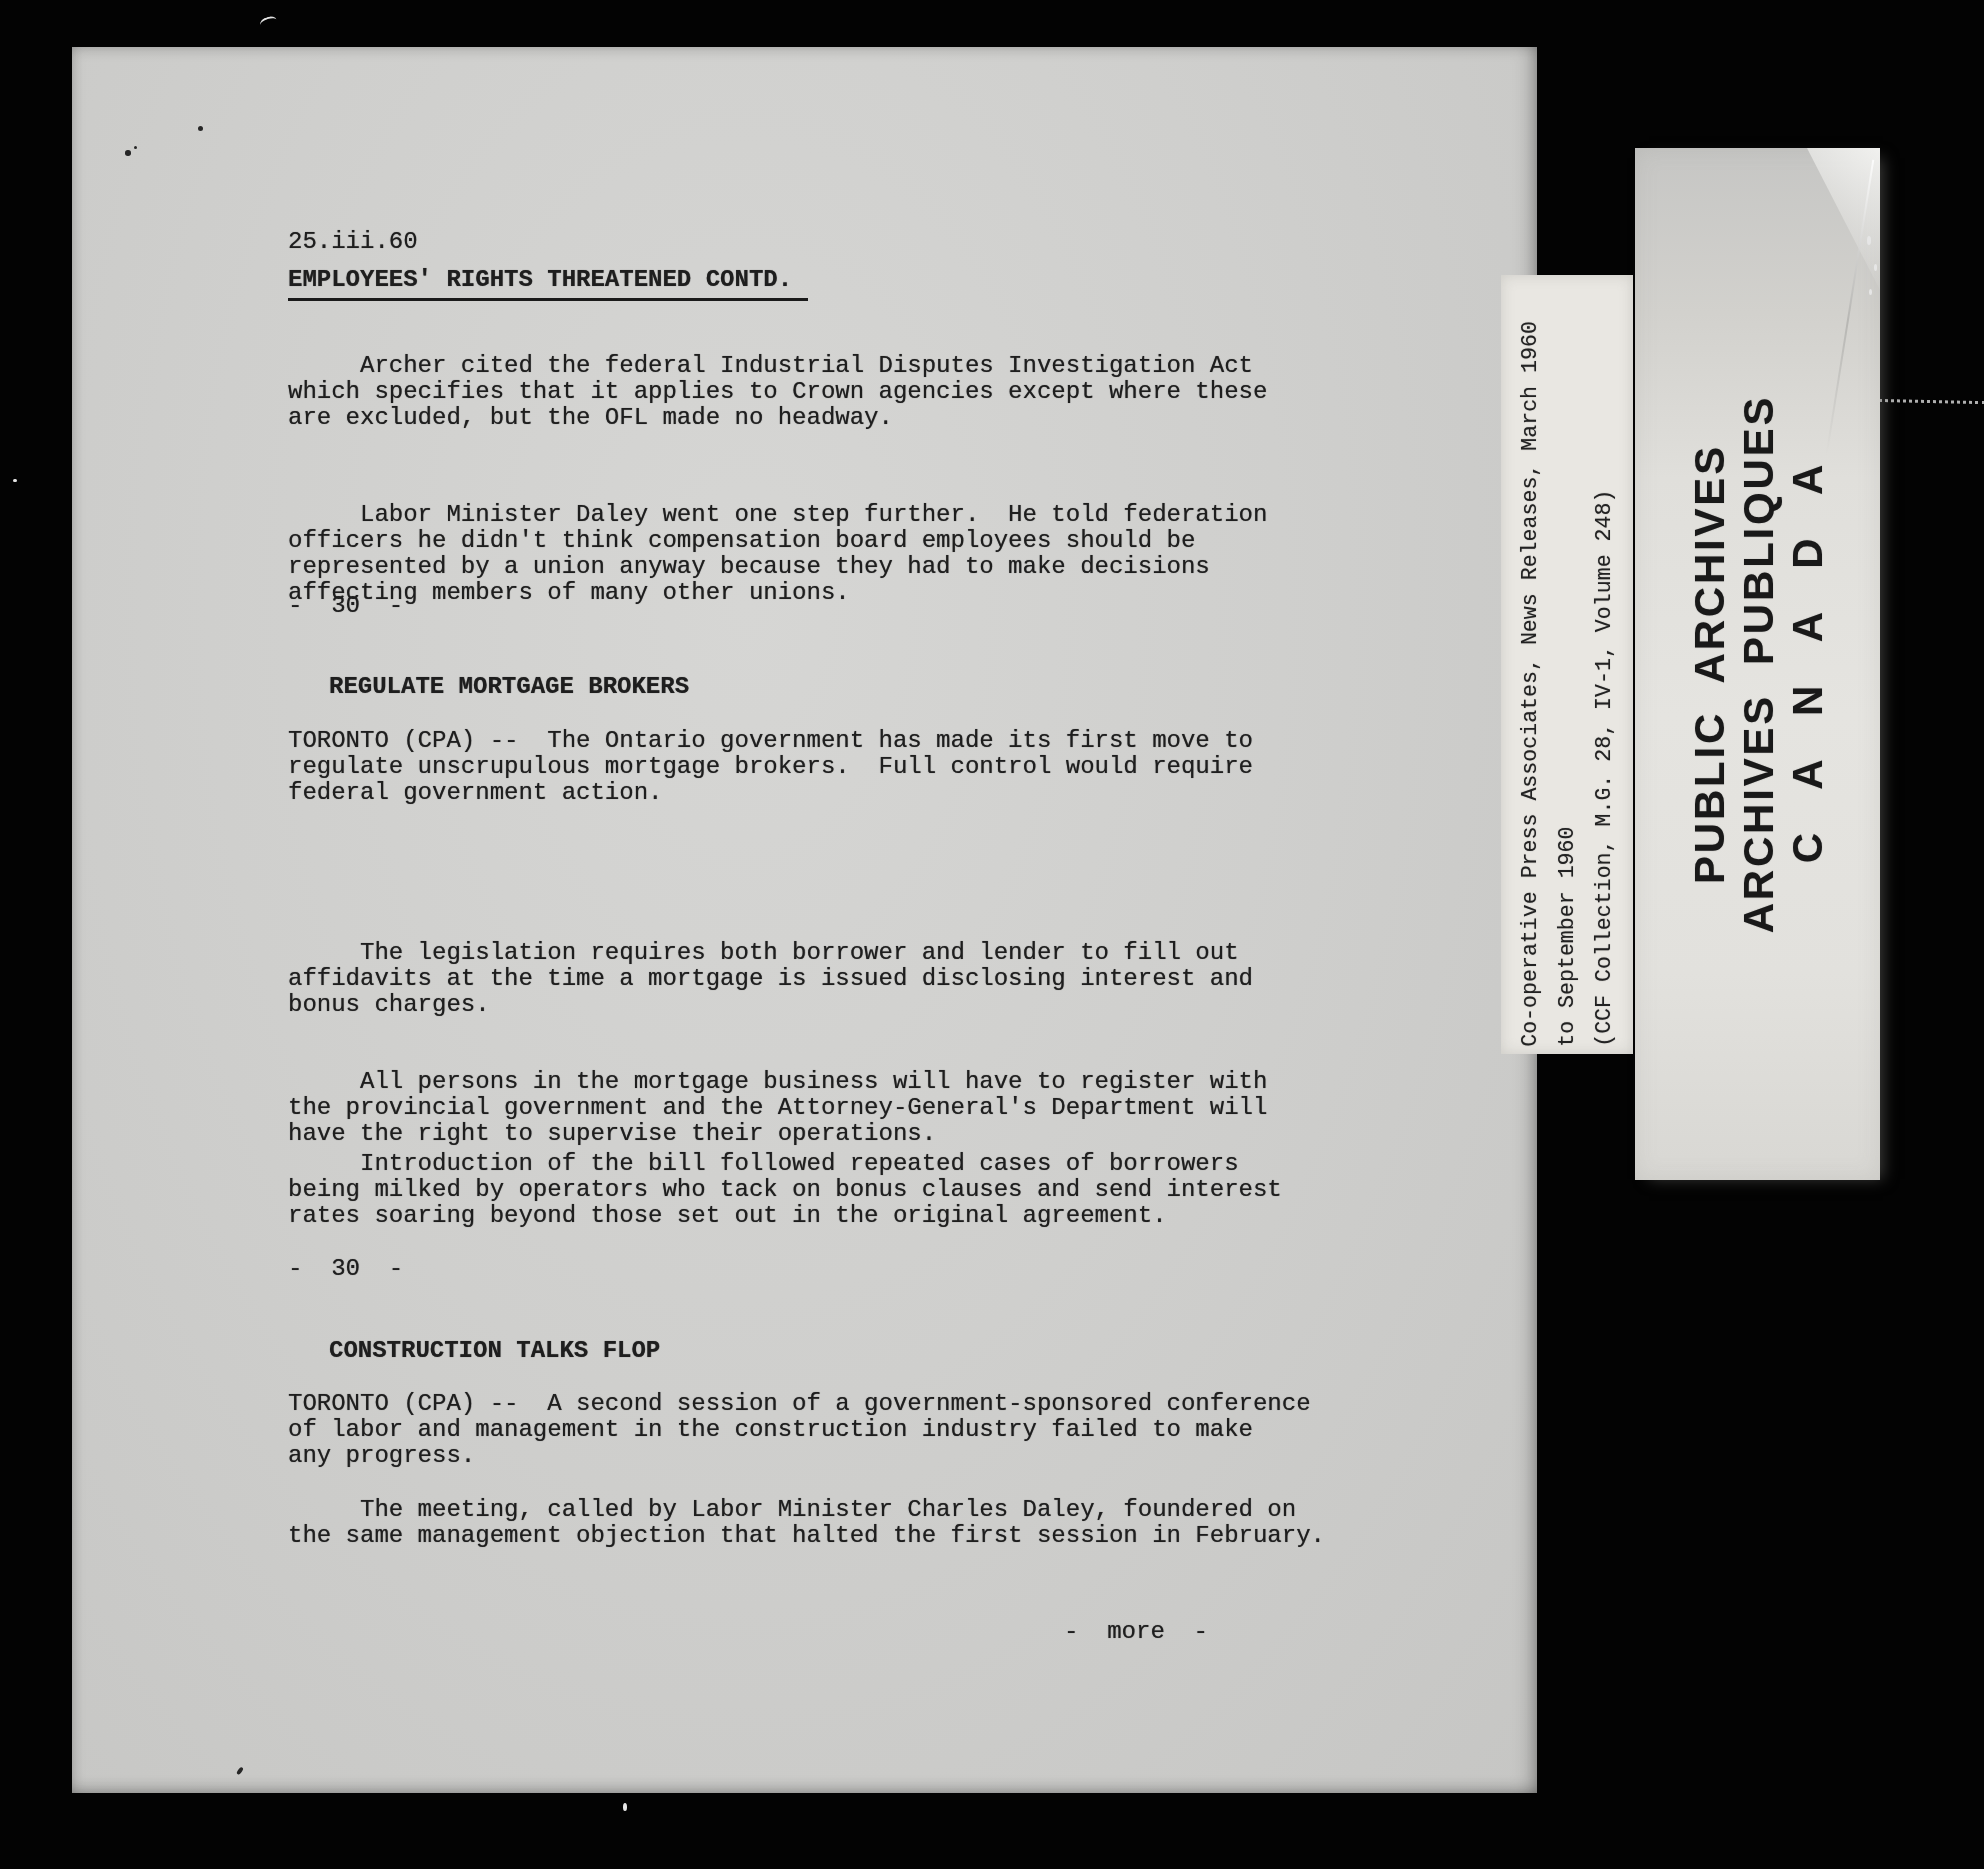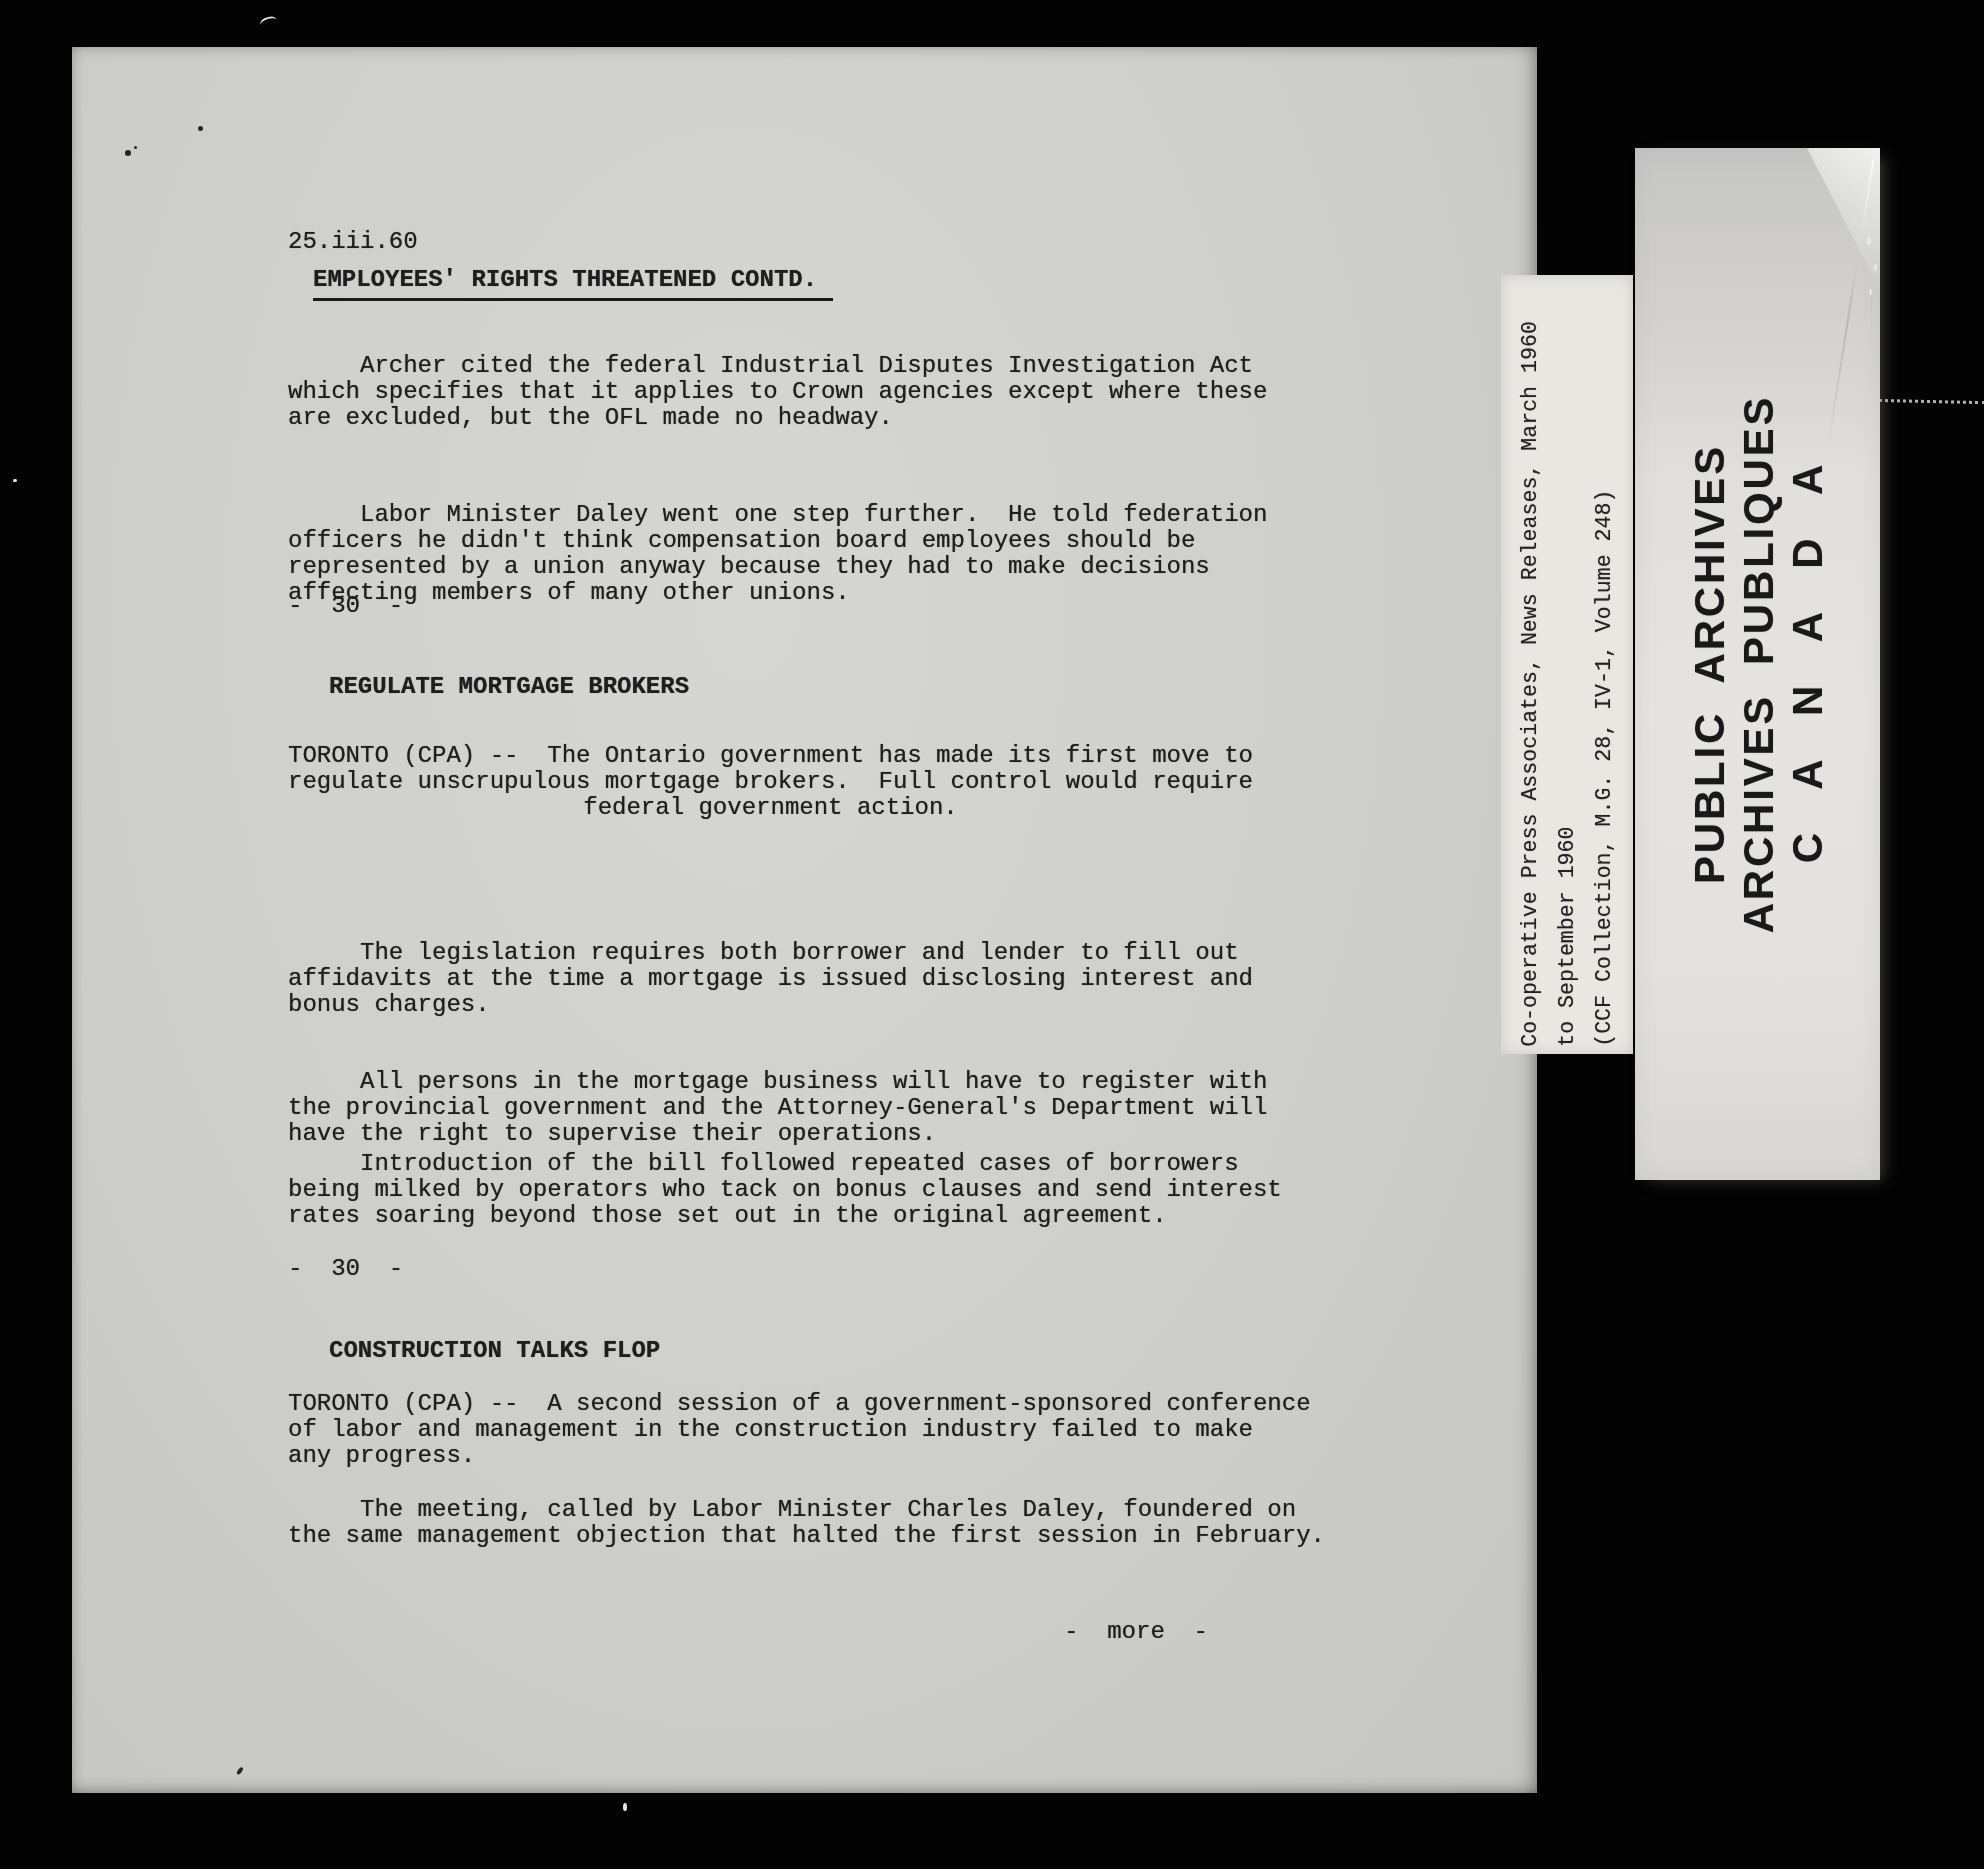--- a/index.html
+++ b/index.html
@@ -9,21 +9,21 @@
   .page{position:absolute;left:72px;top:47px;width:1465px;height:1746px;
         background:radial-gradient(ellipse at 46% 32%, #d6d6d4 0%, #cfcfcd 48%, #c6c6c4 100%);
         box-shadow:inset -10px 0 21px -8.8px rgba(0,0,0,.38), inset 0 -7.7px 16.6px -7.7px rgba(0,0,0,.3),
                    inset 5.5px 4.4px 16.6px -10px rgba(0,0,0,.25);}
   .doc{position:absolute;left:216px;white-space:pre;color:#1e1e1e;
        font:24px/26px "Liberation Mono","DejaVu Sans Mono",monospace;
        text-shadow:0 0 1.1px rgba(28,28,28,.45), 0.3px 0.3px 0 rgba(28,28,28,.35);}
   .centercol{width:984px;text-align:left;}
   .headline{font-weight:bold;transform:translateX(41px);}
   .title-text{font-weight:bold;border-bottom:3.9px solid #1a1a1a;padding-bottom:5px;padding-right:15.5px;
-              display:inline-block;margin-left:25px;}
+              display:inline-block;}
   .speck{position:absolute;background:#262626;border-radius:50%;}
   .white-speck{position:absolute;background:#e6e6e6;border-radius:50%;}
   .crescent{position:absolute;left:260px;top:16.6px;width:16.6px;height:8.8px;border:0;
             border-top:2.8px solid #e2e2e2;border-radius:50%;transform:rotate(-18deg);}
   
   .strip{position:absolute;left:1501px;top:275px;width:132px;height:779px;background:#e9e7e2;
          box-shadow:inset 0 0 13.3px rgba(120,120,115,.25);}
   .strip-inner{position:absolute;left:50%;top:50%;width:779px;height:132px;
                transform:translate(-50%,-50%) rotate(-90deg);
                display:flex;flex-direction:column;justify-content:center;padding-left:7.7px;box-sizing:border-box;}
@@ -70,21 +70,21 @@
 which specifies that it applies to Crown agencies except where these
 are excluded, but the OFL made no headway.</div>
     <div class="doc" style="top:419px;margin-top:36px;">     Labor Minister Daley went one step further.  He told federation
 officers he didn't think compensation board employees should be
 represented by a union anyway because they had to make decisions
 affecting members of many other unions.</div>
 
     <div class="doc centercol" style="top:546px;">-  30  -</div>
 
     <div class="doc centercol headline" style="top:627px;">REGULATE MORTGAGE BROKERS</div>
-    <div class="doc" style="top:696px;text-align:center;">TORONTO (CPA) --  The Ontario government has made its first move to
+    <div class="doc" style="top:681px;">TORONTO (CPA) --  The Ontario government has made its first move to
 regulate unscrupulous mortgage brokers.  Full control would require
 federal government action.</div>
     <div class="doc" style="top:893px;">     The legislation requires both borrower and lender to fill out
 affidavits at the time a mortgage is issued disclosing interest and
 bonus charges.</div>
     <div class="doc" style="top:998px;margin-top:24px;">     All persons in the mortgage business will have to register with
 the provincial government and the Attorney-General's Department will
 have the right to supervise their operations.</div>
     <div class="doc" style="top:1104px;">     Introduction of the bill followed repeated cases of borrowers
 being milked by operators who tack on bonus clauses and send interest

